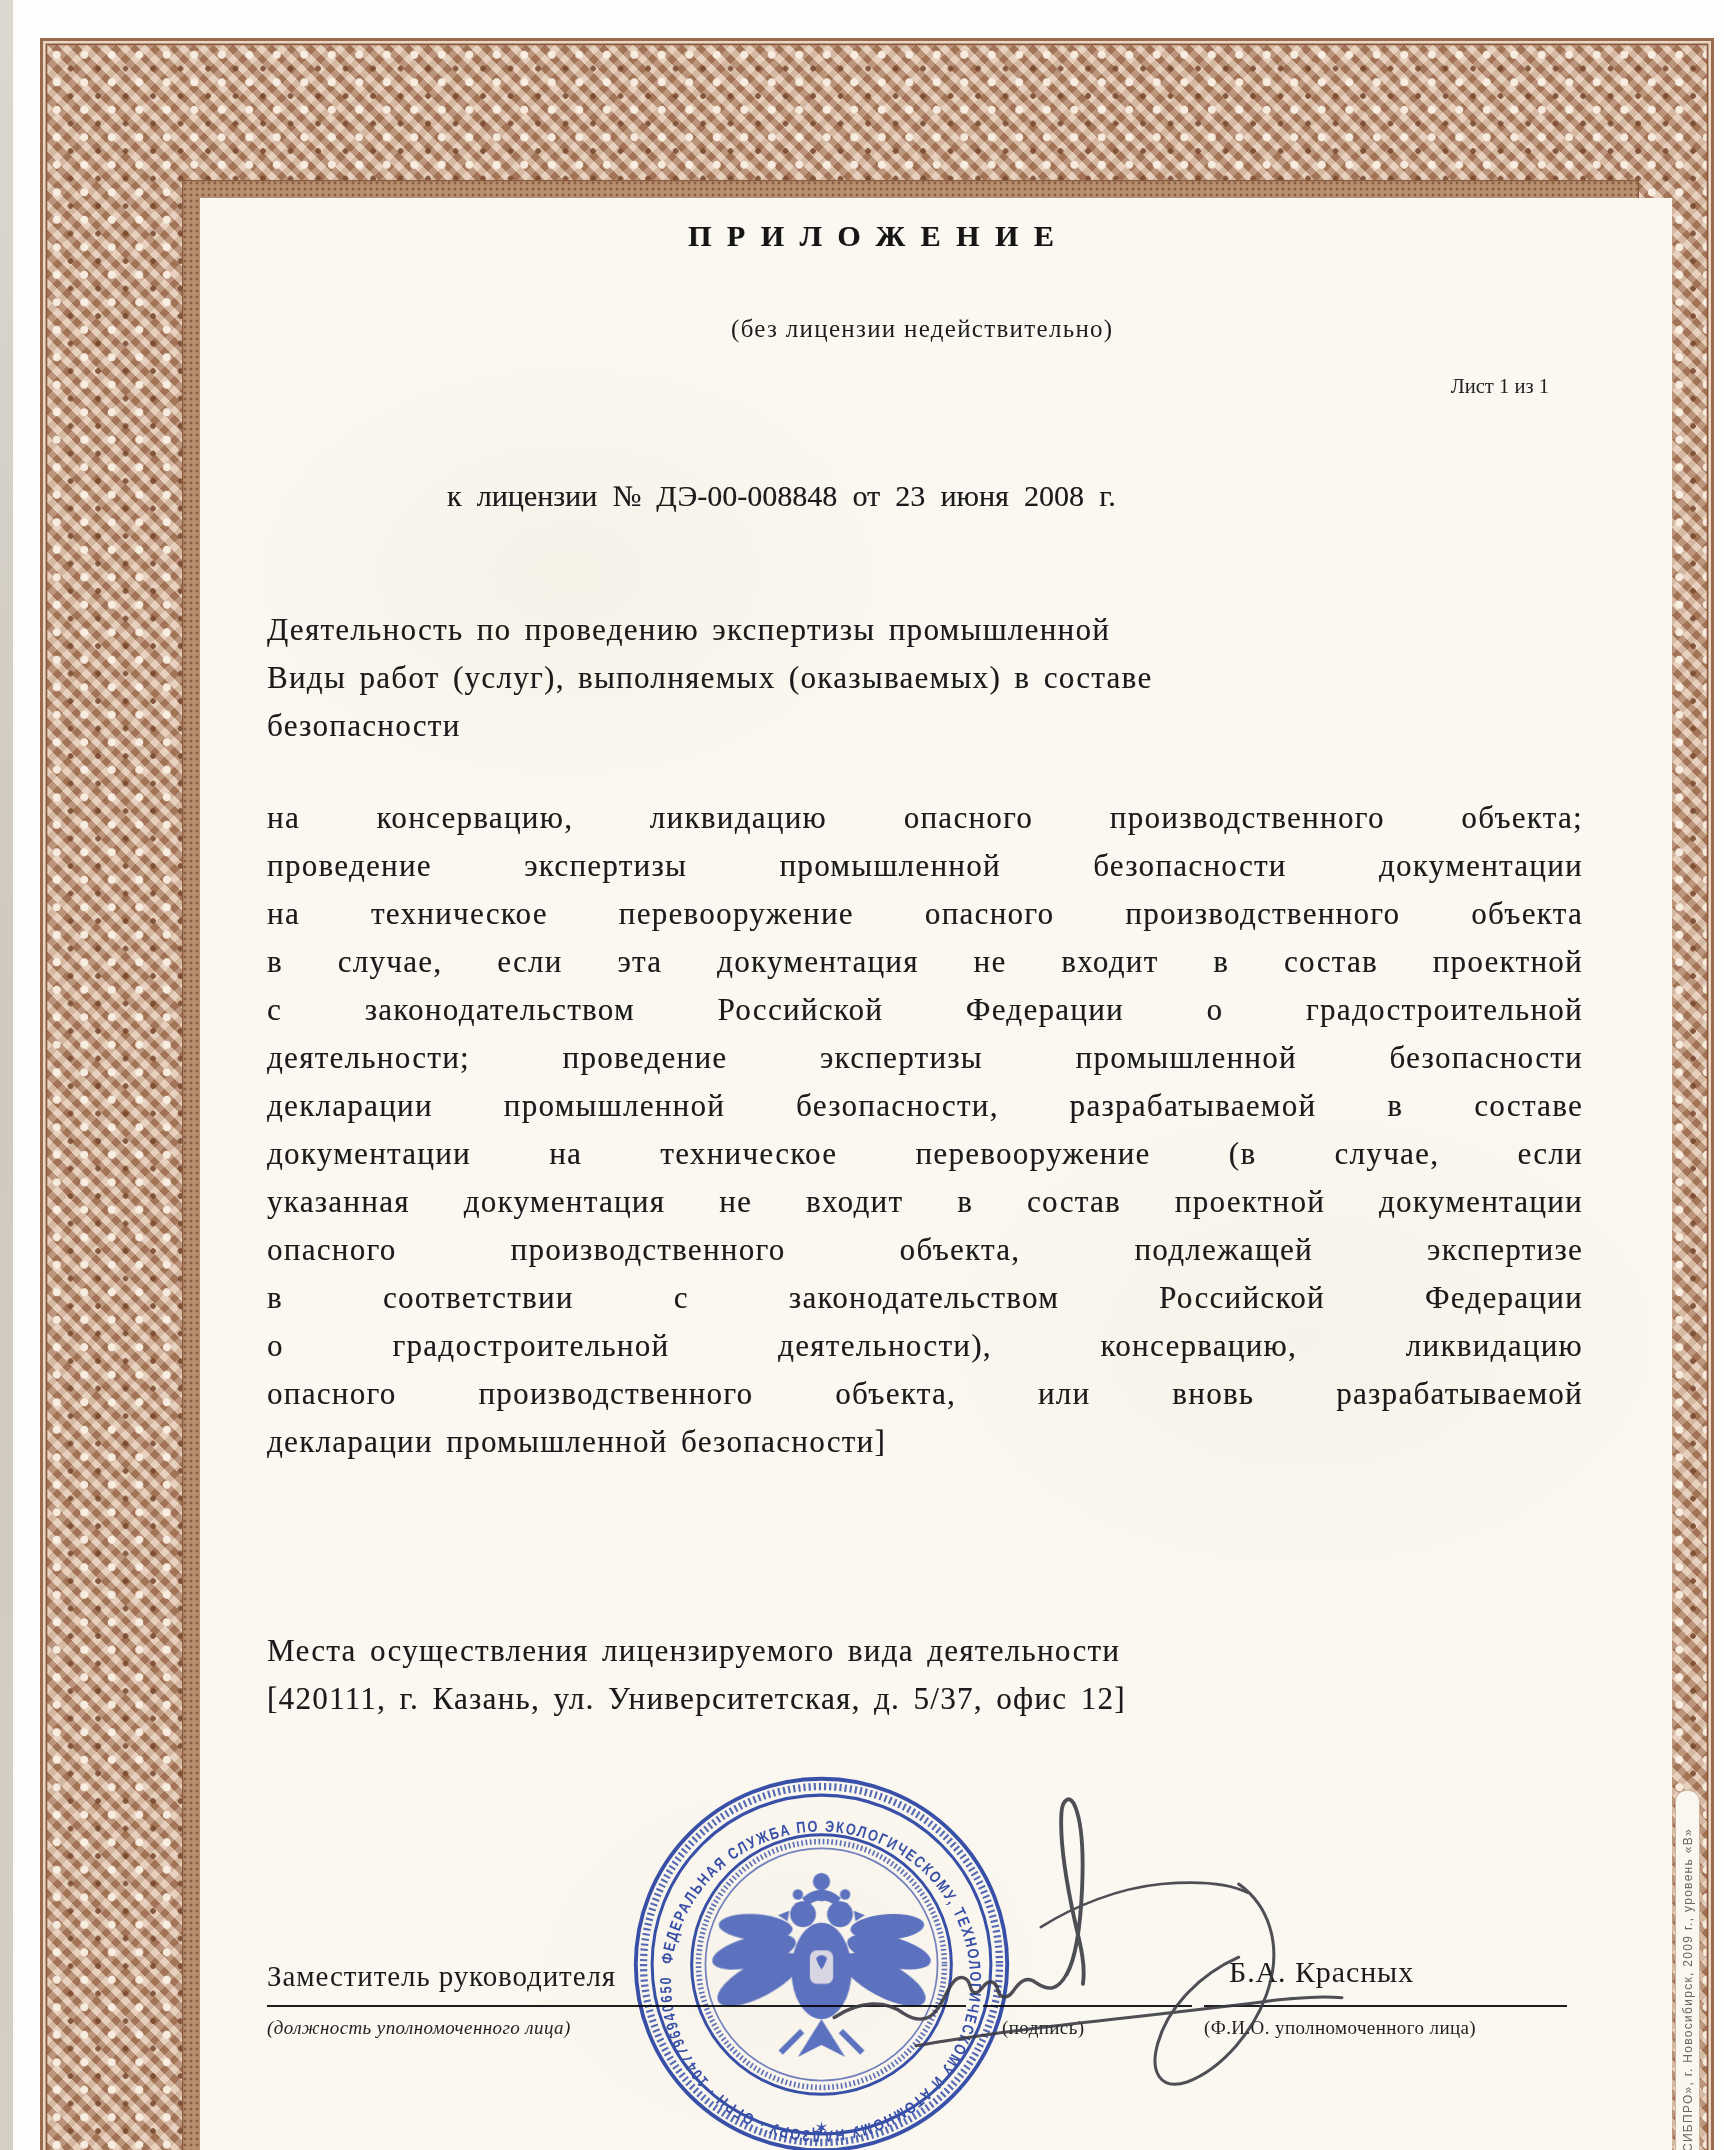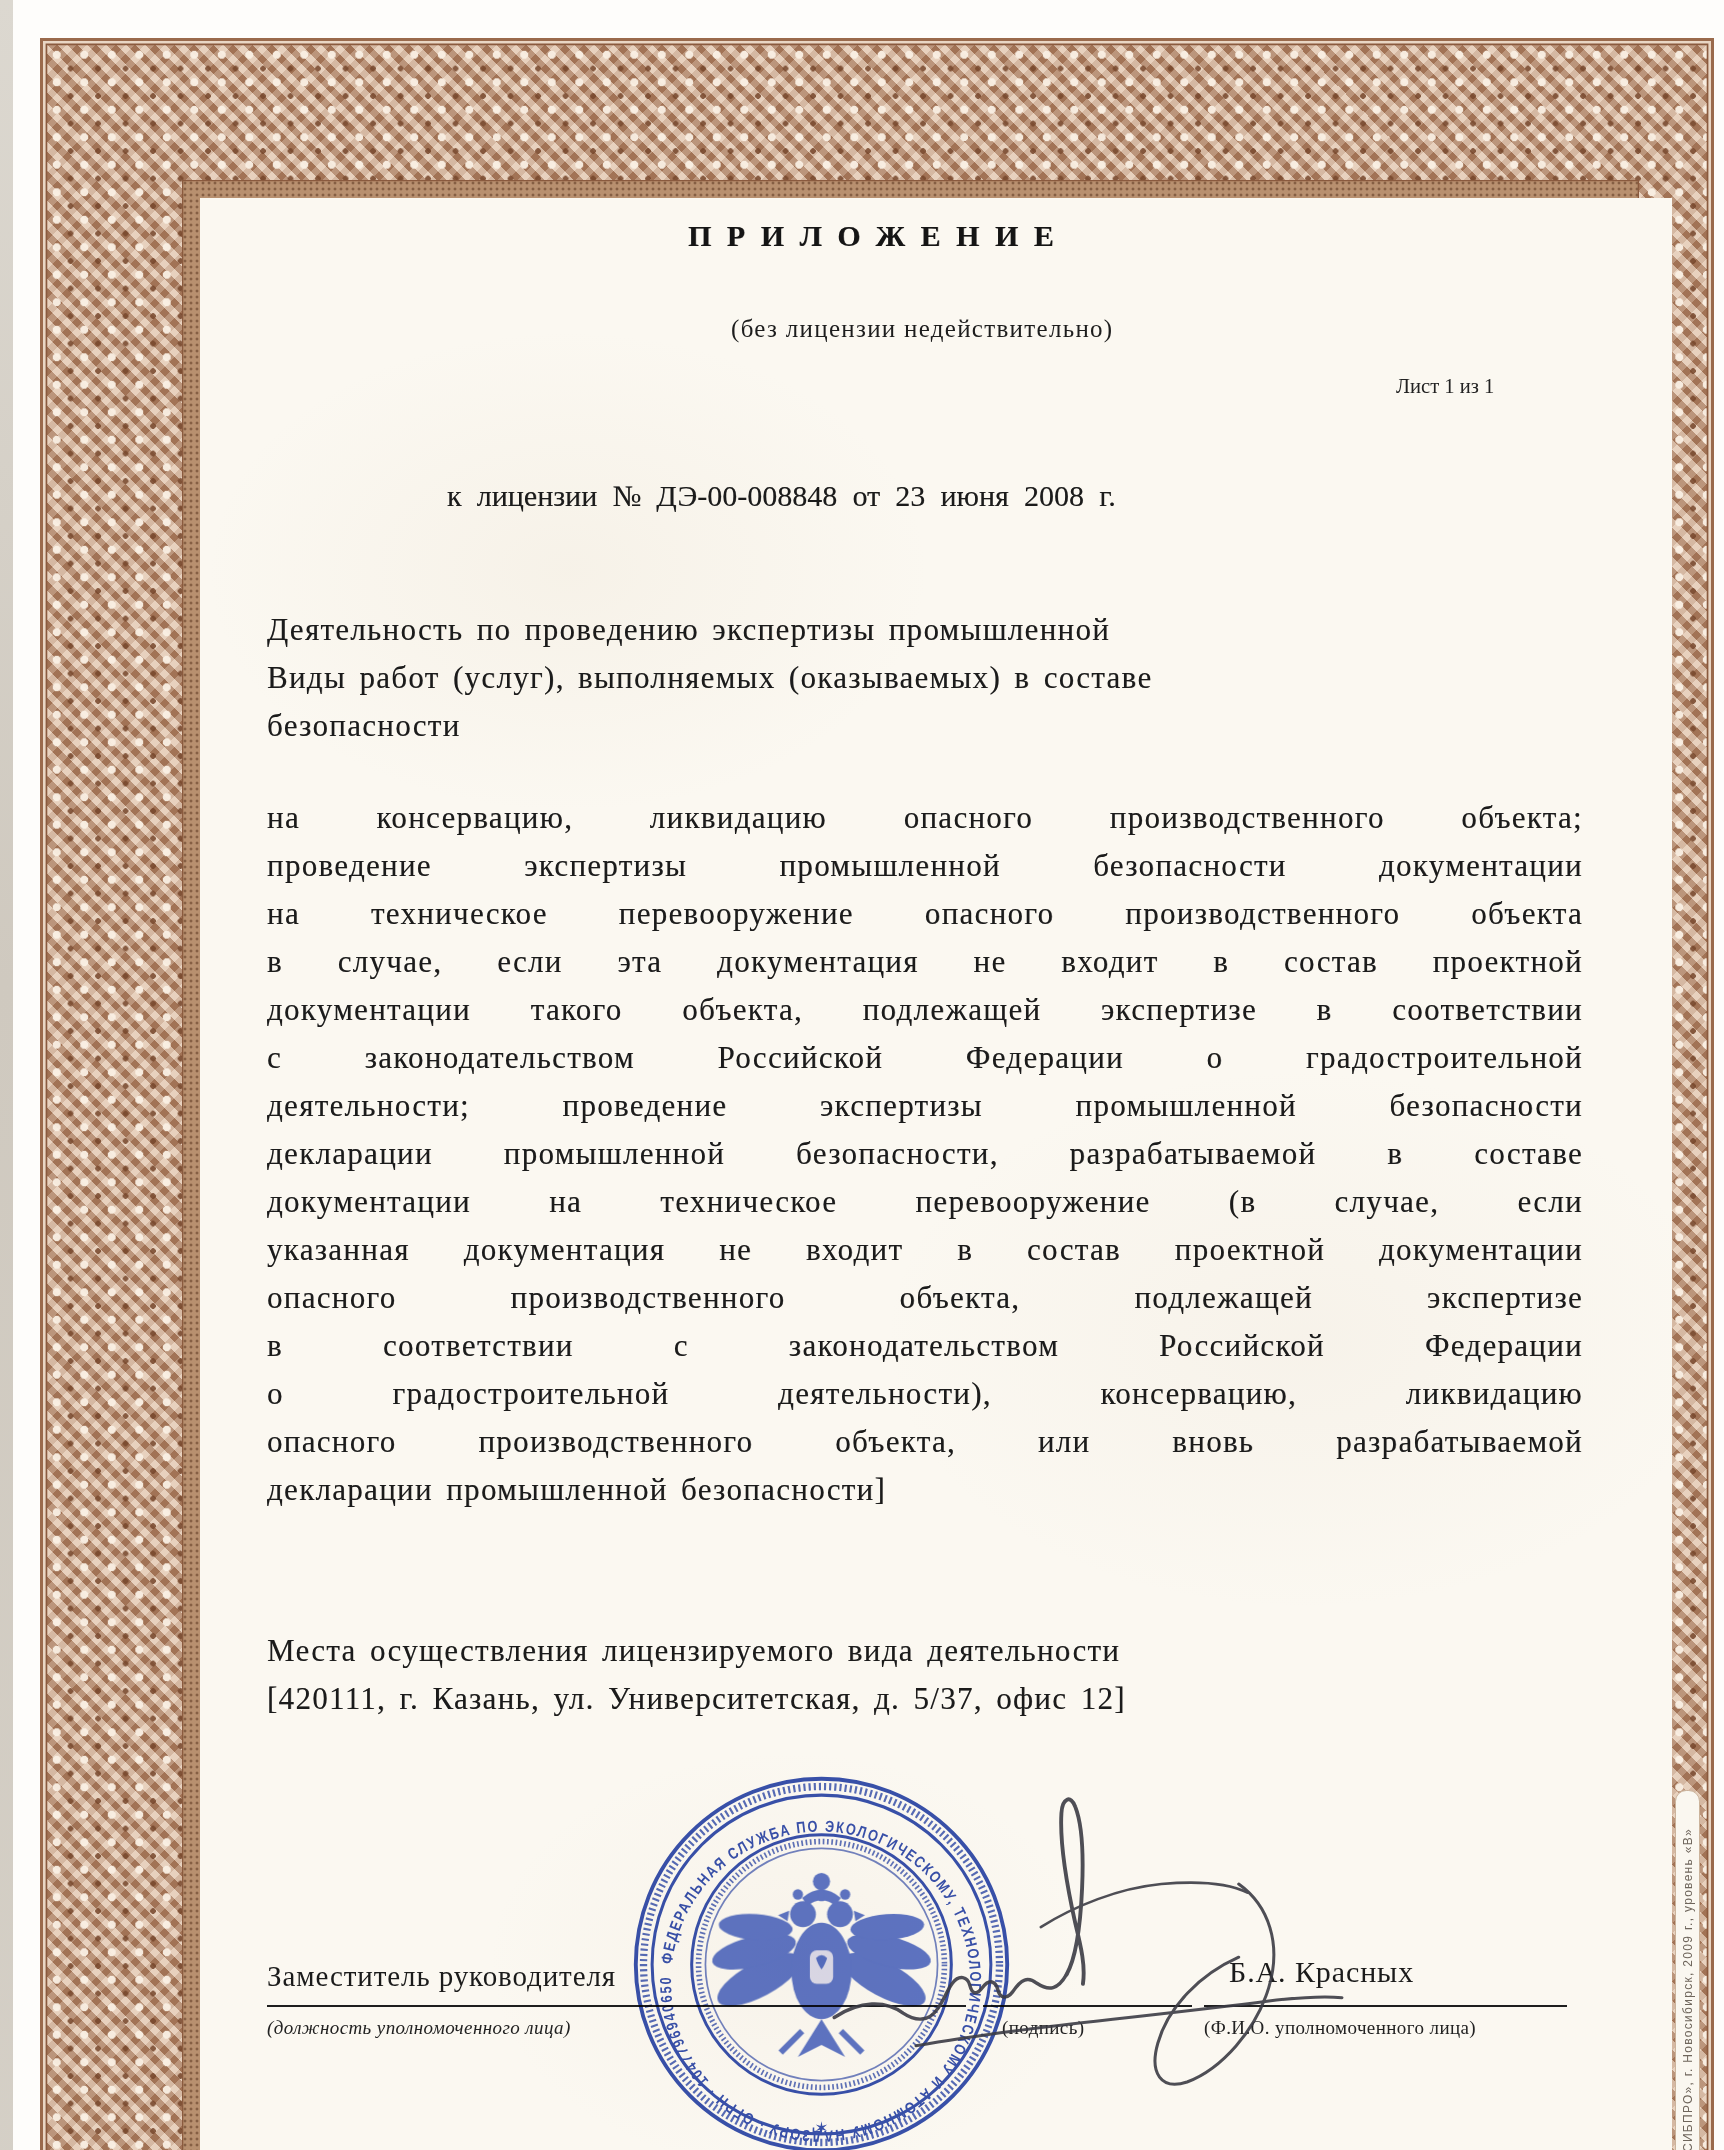--- a/index.html
+++ b/index.html
@@ -36,21 +36,21 @@
       radial-gradient(ellipse 516px 344px at 25% 18%, rgba(219,203,178,.14), rgba(219,203,178,0) 70%),
       radial-gradient(ellipse 602px 387px at 75% 55%, rgba(210,192,170,.10), rgba(210,192,170,0) 70%),
       radial-gradient(ellipse 430px 301px at 40% 85%, rgba(222,206,184,.12), rgba(222,206,184,0) 70%);}
   
   .abs{position:absolute;z-index:5;}
   .title{left:688px;top:219px;width:946px;text-align:left;
     font-size:30px;font-weight:bold;letter-spacing:15.5px;color:#151515;
     text-shadow:0.4px 0 0.4px rgba(0,0,0,.45);}
   .subtitle{left:731px;top:315px;width:903px;text-align:left;
     font-size:25px;letter-spacing:1.3px;color:#1d1d1d;}
-  .sheet{left:1396px;top:375px;width:224px;text-align:left;font-size:20.6px;color:#222;}
+  .sheet{left:1325px;top:375px;width:224px;text-align:right;font-size:20.6px;color:#222;}
   .license-line{left:447px;top:471px;width:989px;font-size:30px;word-spacing:7.7px;
     text-shadow:0.3px 0 0.3px rgba(0,0,0,.4);margin-top:8px;}
   .textcol{left:267px;width:1316px;}
   .tl{font-size:31px;line-height:48px;letter-spacing:1.3px;word-spacing:4.3px;
     text-align:justify;text-align-last:justify;white-space:normal;
     text-shadow:0.3px 0 0.3px rgba(0,0,0,.4);}
   .tl.nj{text-align:left;text-align-last:left;}
   .heading{top:606px;}
   .bodytext{top:794px;}
   .places{top:1627px;}
@@ -96,21 +96,20 @@
   <div class="tl nj">Деятельность по проведению экспертизы промышленной</div>
   <div class="tl nj">Виды работ (услуг), выполняемых (оказываемых) в составе</div>
   <div class="tl nj">безопасности</div>
 </div>
 
 <div class="abs textcol bodytext">
   <div class="tl">на консервацию, ликвидацию опасного производственного объекта;</div>
   <div class="tl">проведение экспертизы промышленной безопасности документации</div>
   <div class="tl">на техническое перевооружение опасного производственного объекта</div>
   <div class="tl">в случае, если эта документация не входит в состав проектной</div>
-  <div class="tl">документации такого объекта, подлежащей экспертизе в соответствии</div>
   <div class="tl">с законодательством Российской Федерации о градостроительной</div>
   <div class="tl">деятельности; проведение экспертизы промышленной безопасности</div>
   <div class="tl">декларации промышленной безопасности, разрабатываемой в составе</div>
   <div class="tl">документации на техническое перевооружение (в случае, если</div>
   <div class="tl">указанная документация не входит в состав проектной документации</div>
   <div class="tl">опасного производственного объекта, подлежащей экспертизе</div>
   <div class="tl">в соответствии с законодательством Российской Федерации</div>
   <div class="tl">о градостроительной деятельности), консервацию, ликвидацию</div>
   <div class="tl">опасного производственного объекта, или вновь разрабатываемой</div>
   <div class="tl nj">декларации промышленной безопасности]</div>

